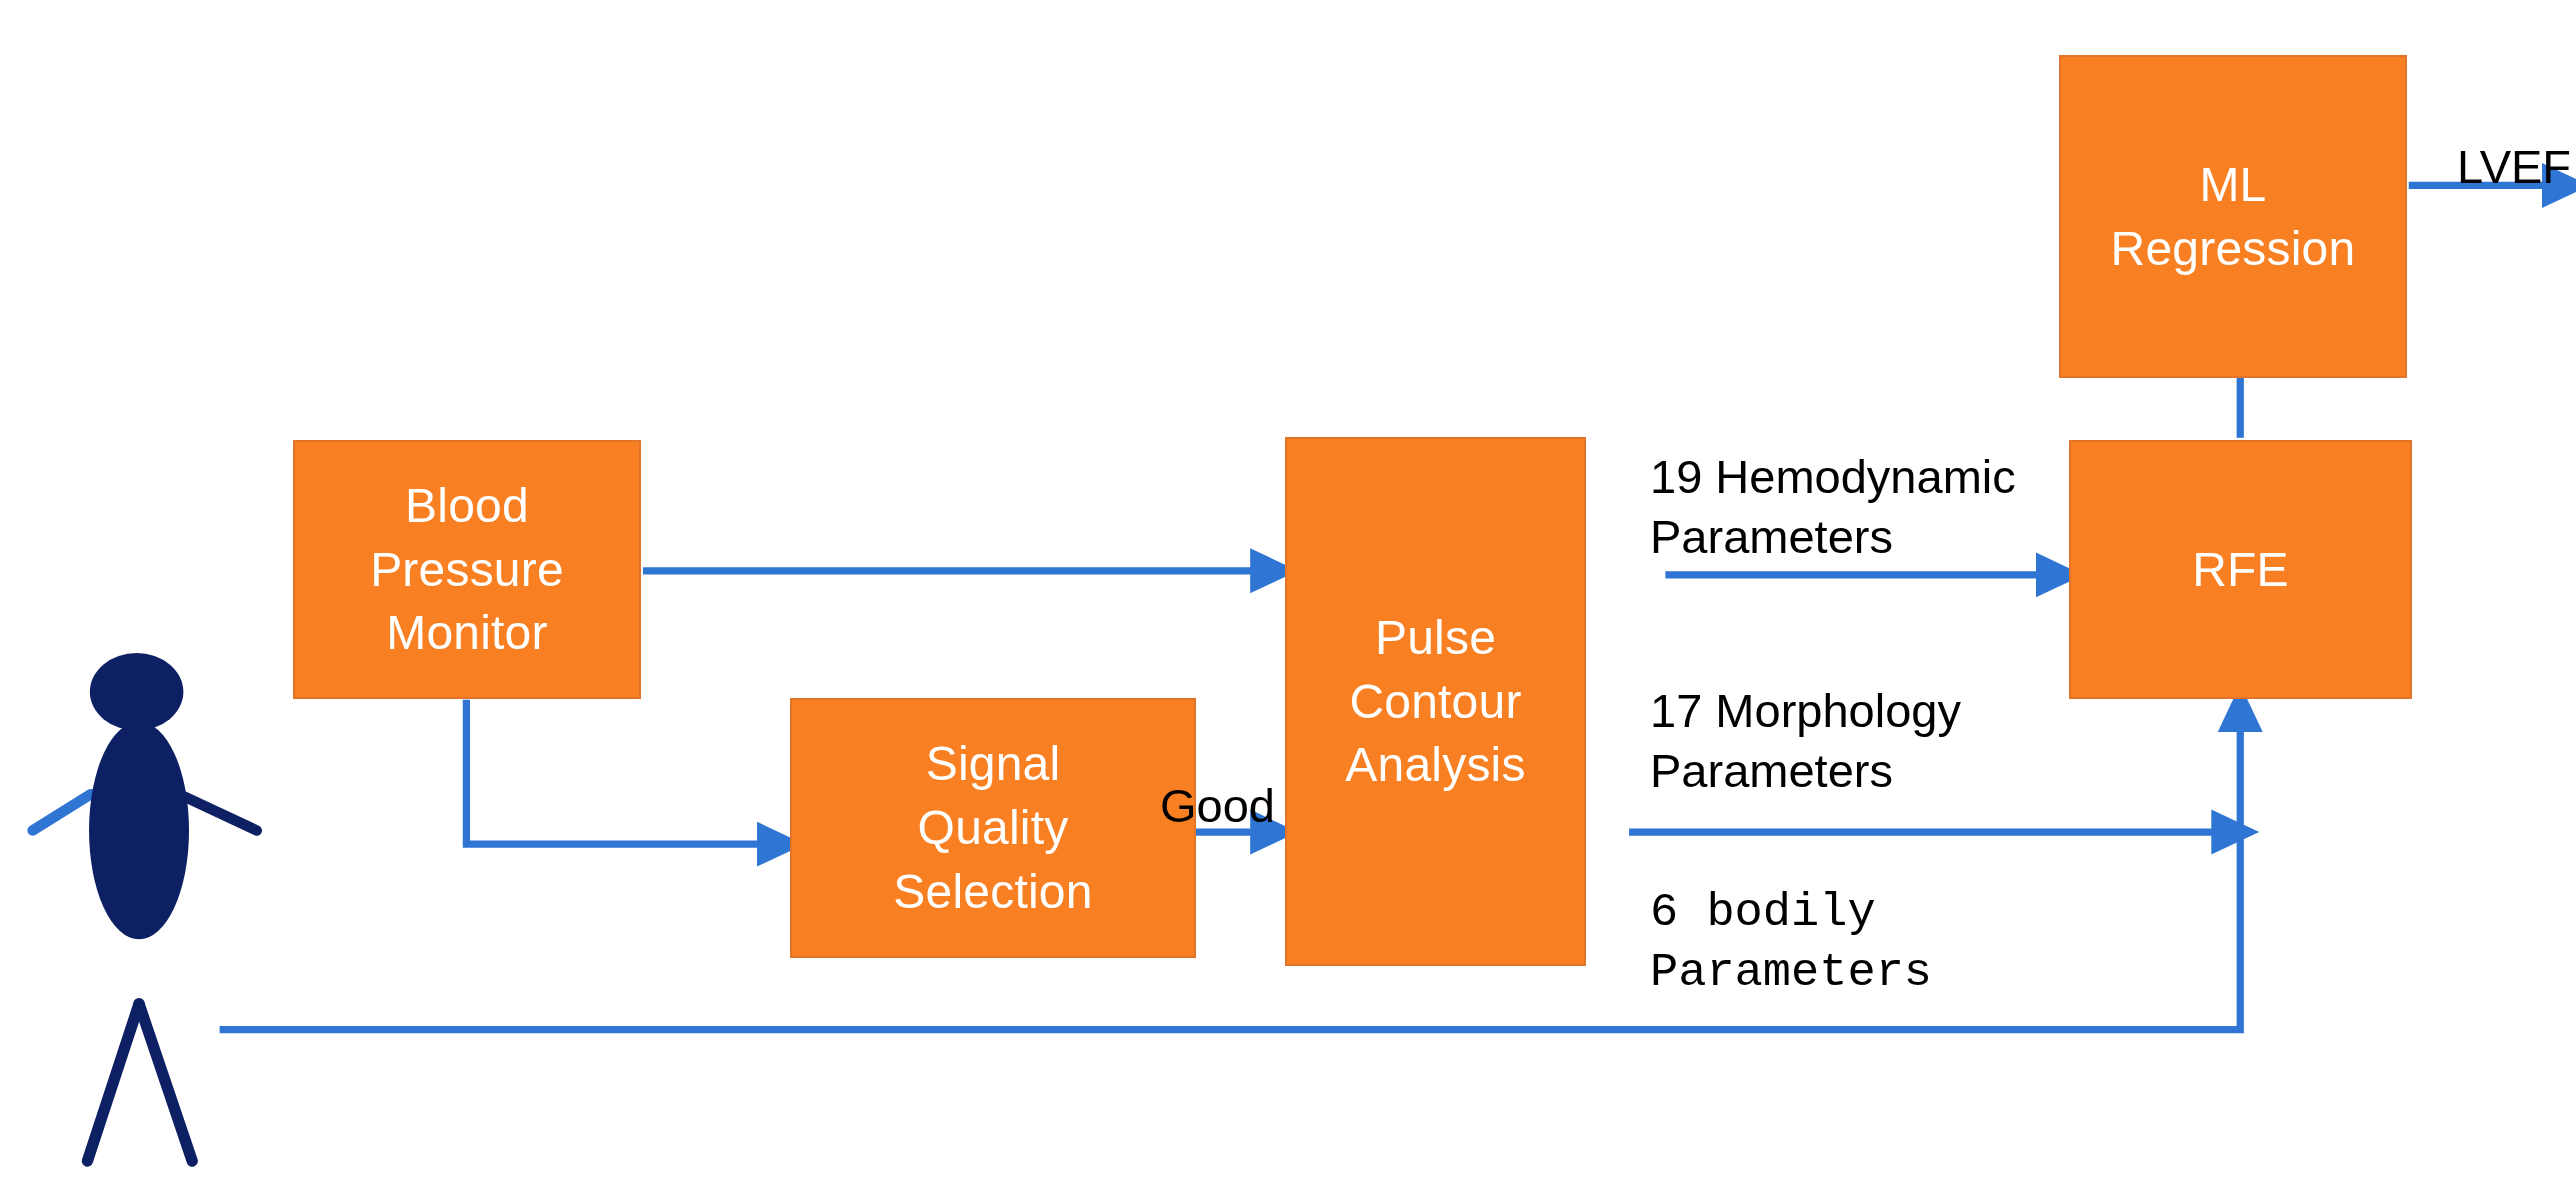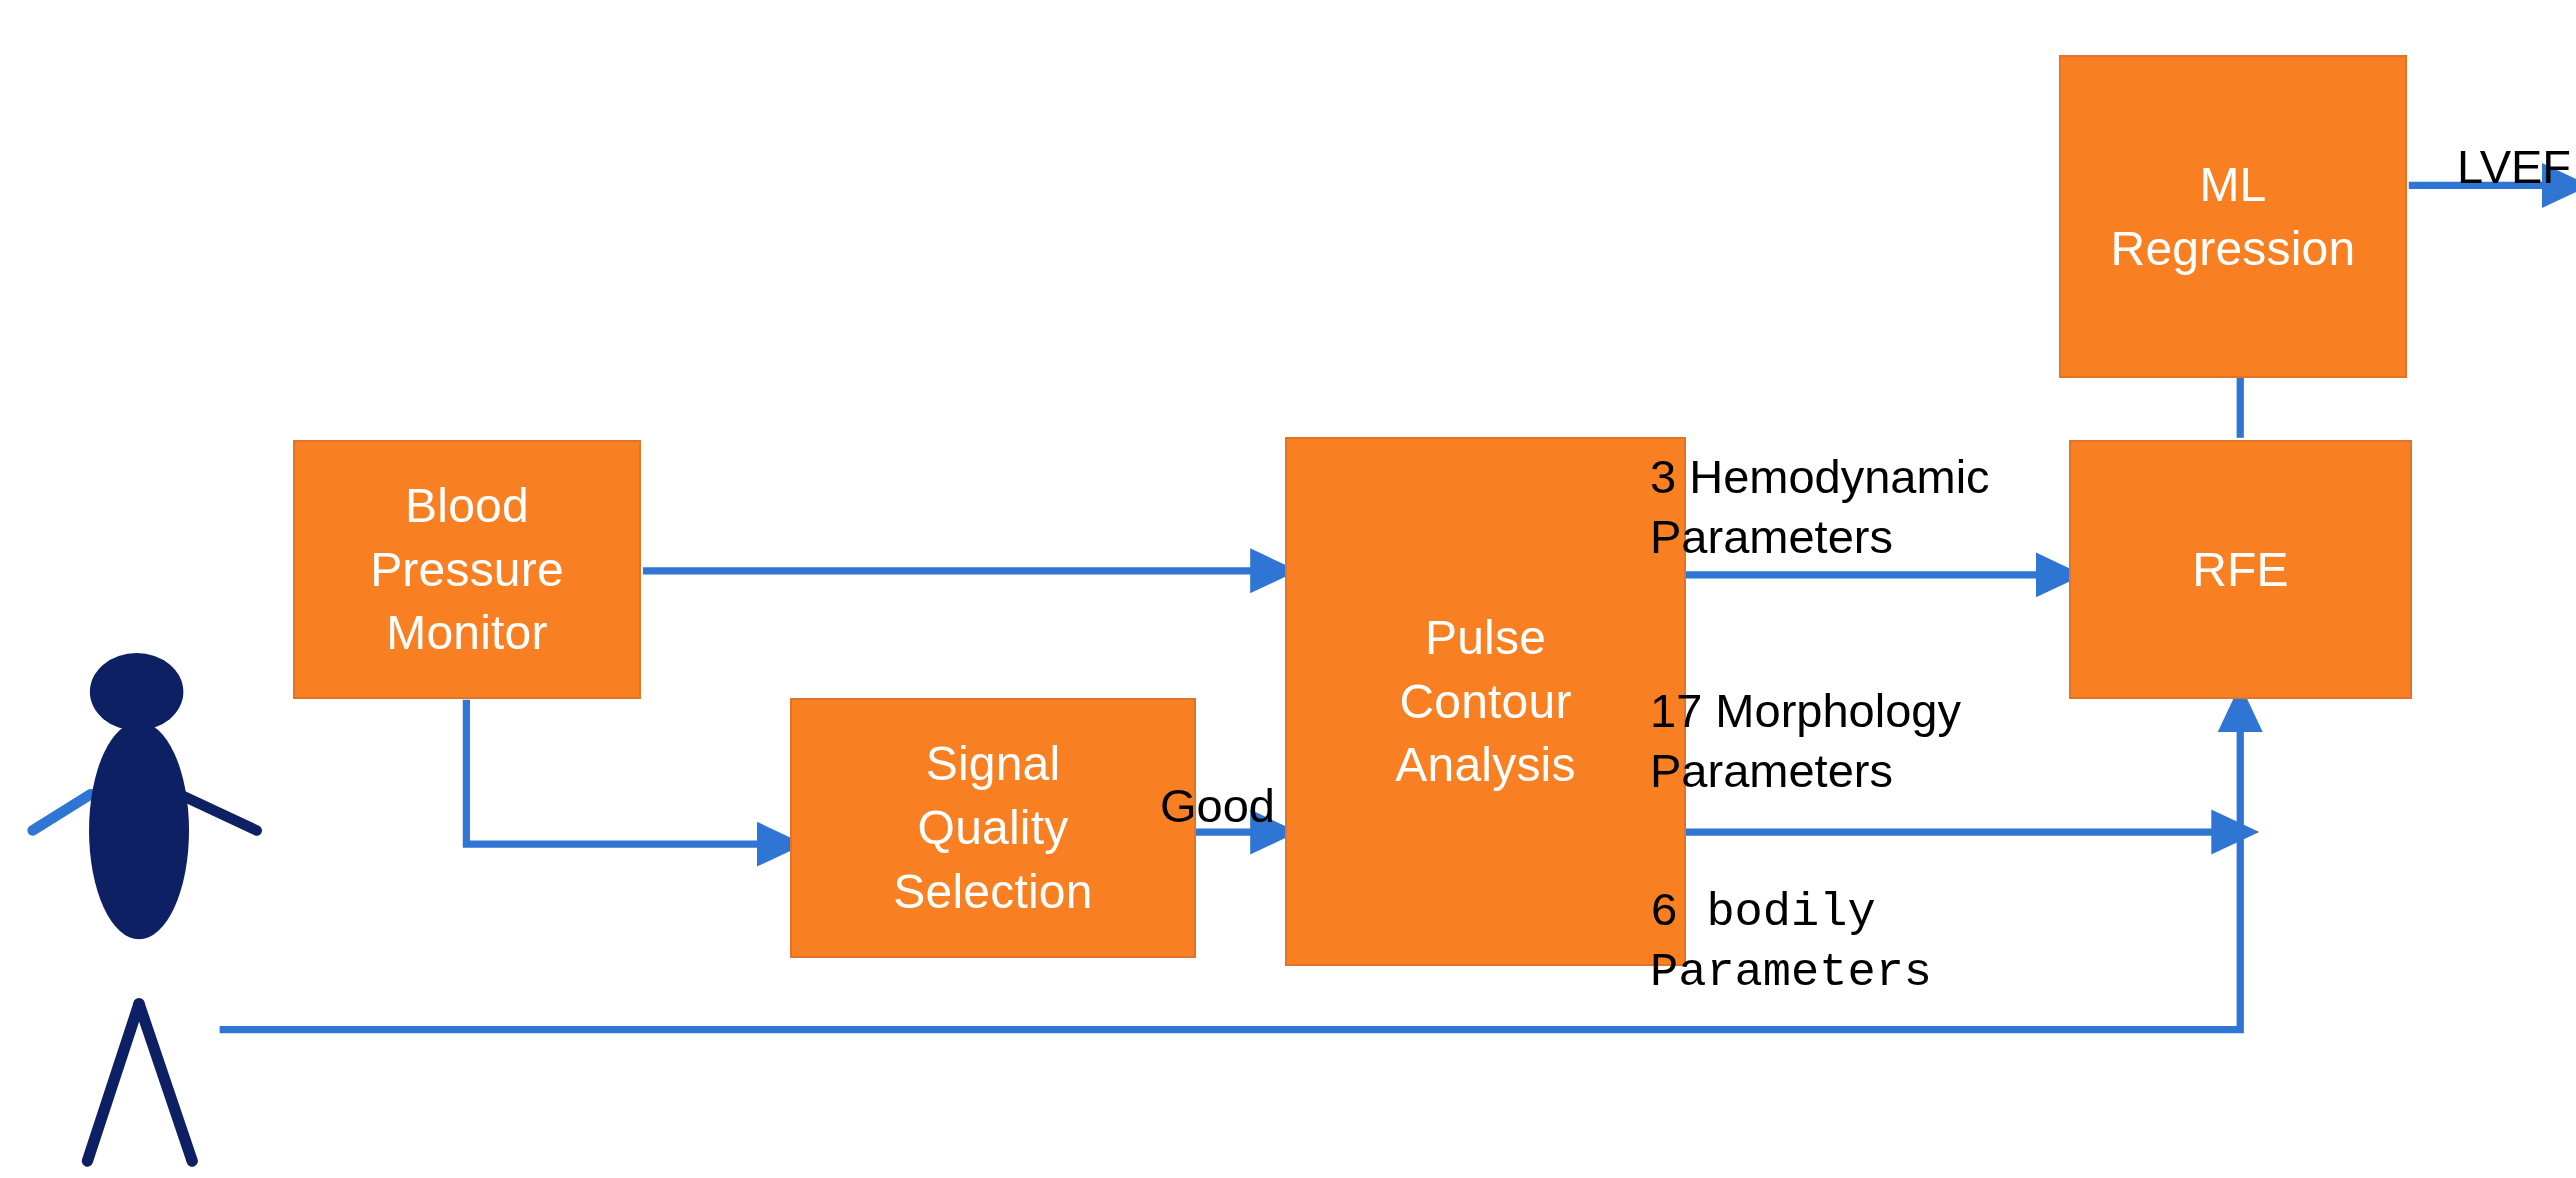--- a/index.html
+++ b/index.html
@@ -46,21 +46,21 @@
     position: absolute;
     color: #000000;
     font-size: 47px;
     line-height: 1.28;
     white-space: pre-line;
     z-index: 4;
     margin-top: 16px;
   }
   #box-bp       { left: 293px;  top: 440px;  width: 348px;  height: 259px; }
   #box-sqs      { left: 790px;  top: 698px;  width: 406px;  height: 260px; }
-  #box-pca      { left: 1285px; top: 437px;  width: 401px;  height: 529px; }
+  #box-pca      { left: 1285px; top: 437px;  width: 301px;  height: 529px; }
   #box-rfe      { left: 2069px; top: 440px;  width: 343px;  height: 259px; }
   #box-ml       { left: 2059px; top: 55px;   width: 348px;  height: 323px; }
 
   #label-pulse-signal   { left: 506px;  top: 757px;  }
   #label-good           { left: 1160px; top: 760px;  }
   #label-hemodynamic    { left: 1650px; top: 431px;  }
   #label-morphology     { left: 1650px; top: 665px;  }
   #label-bodily         { left: 1650px; top: 867px; font-family: Liberation Mono, monospace; }
   #label-lvef           { left: 2457px; top: 121px;  }
 </style>
@@ -123,21 +123,21 @@
 Analysis</div>
 
   <div class="node-box" id="box-rfe">RFE</div>
 
   <div class="node-box" id="box-ml">ML
 Regression</div>
 
 
   <div class="edge-label" id="label-good">Good</div>
 
-  <div class="edge-label" id="label-hemodynamic">3 Hemodynamic
+  <div class="edge-label" id="label-hemodynamic">19 Hemodynamic
 Parameters</div>
 
   <div class="edge-label" id="label-morphology">17 Morphology
 Parameters</div>
 
   <div class="edge-label" id="label-bodily">6 bodily
 Parameters</div>
 
   <div class="edge-label" id="label-lvef">LVEF</div>
 

